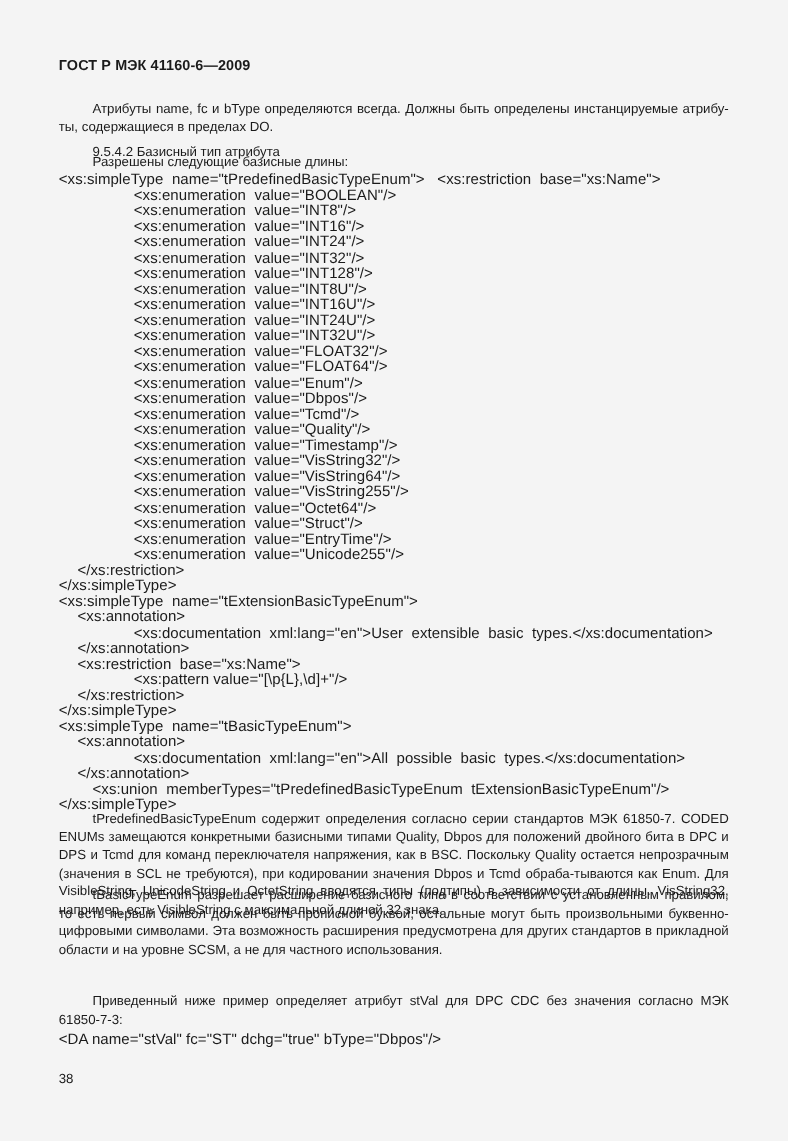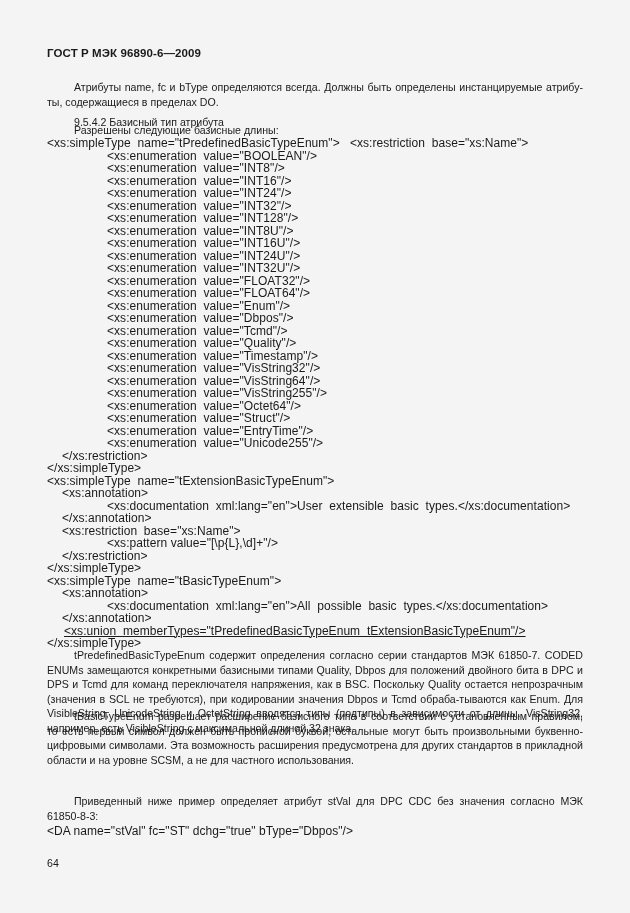--- a/index.html
+++ b/index.html
@@ -16,21 +16,21 @@
   .indent { text-indent:27px; }
   .line {
     position:absolute; font-size:12px; white-space:pre; line-height:12px; letter-spacing:0.05px;
   }
   .code-block { position:absolute; left:0; top:0; }
   .page-number { position:absolute; left:47px; top:857px; font-size:10.6px; }
 </style>
 </head>
 <body>
 
-<div class="header">ГОСТ Р МЭК 96890-6—2009</div>
+<div class="header">ГОСТ Р МЭК 41160-6—2009</div>
 
 <div class="para indent" style="top:80px;">Атрибуты name, fc и bType определяются всегда. Должны быть определены инстанцируемые атрибу-ты, содержащиеся в пределах DO.</div>
 <div class="para indent" style="top:115px;">9.5.4.2 Базисный тип атрибута</div>
 <div class="para indent" style="top:123px;">Разрешены следующие базисные длины:</div>
 
 <div class="code-block">
   <div class="line" style="left:47px;top:137px;">&lt;xs:simpleType  name="tPredefinedBasicTypeEnum"&gt;   &lt;xs:restriction  base="xs:Name"&gt;</div>
 
   <div class="line" style="left:107px;top:149.5px;">&lt;xs:enumeration  value="BOOLEAN"/&gt;</div>
   <div class="line" style="left:107px;top:162px;">&lt;xs:enumeration  value="INT8"/&gt;</div>
@@ -66,22 +66,22 @@
   <div class="line" style="left:62px;top:512px;">&lt;/xs:annotation&gt;</div>
   <div class="line" style="left:62px;top:524.5px;">&lt;xs:restriction  base="xs:Name"&gt;</div>
   <div class="line" style="left:107px;top:537px;">&lt;xs:pattern value="[\p{L},\d]+"/&gt;</div>
   <div class="line" style="left:62px;top:549.5px;">&lt;/xs:restriction&gt;</div>
   <div class="line" style="left:47px;top:562px;">&lt;/xs:simpleType&gt;</div>
 
   <div class="line" style="left:47px;top:574.5px;">&lt;xs:simpleType  name="tBasicTypeEnum"&gt;</div>
   <div class="line" style="left:62px;top:587px;">&lt;xs:annotation&gt;</div>
   <div class="line" style="left:107px;top:599.5px;">&lt;xs:documentation  xml:lang="en"&gt;All  possible  basic  types.&lt;/xs:documentation&gt;</div>
   <div class="line" style="left:62px;top:612px;">&lt;/xs:annotation&gt;</div>
-  <div class="line" style="left:64px;top:624.5px;text-decoration:underline;">&lt;xs:union  memberTypes="tPredefinedBasicTypeEnum  tExtensionBasicTypeEnum"/&gt;</div>
+  <div class="line" style="left:74px;top:624.5px;">&lt;xs:union  memberTypes="tPredefinedBasicTypeEnum  tExtensionBasicTypeEnum"/&gt;</div>
   <div class="line" style="left:47px;top:637px;">&lt;/xs:simpleType&gt;</div>
 </div>
 
 <div class="para indent" style="top:648px;">tPredefinedBasicTypeEnum содержит определения согласно серии стандартов МЭК 61850-7. CODED ENUMs замещаются конкретными базисными типами Quality, Dbpos для положений двойного бита в DPC и DPS и Tcmd для команд переключателя напряжения, как в BSC. Поскольку Quality остается непрозрачным (значения в SCL не требуются), при кодировании значения Dbpos и Tcmd обраба-тываются как Enum. Для VisibleString, UnicodeString и OctetString вводятся типы (подтипы) в зависимости от длины. VisString32, например, есть VisibleString с максимальной длиной 32 знака.</div>
 <div class="para indent" style="top:709px;">tBasicTypeEnum разрешает расширение базисного типа в соответствии с установленным правилом, то есть первый символ должен быть прописной буквой, остальные могут быть произвольными буквенно-цифровыми символами. Эта возможность расширения предусмотрена для других стандартов в прикладной области и на уровне SCSM, а не для частного использования.</div>
-<div class="para indent" style="top:794px;">Приведенный ниже пример определяет атрибут stVal для DPC CDC без значения согласно МЭК 61850-8-3:</div>
+<div class="para indent" style="top:794px;">Приведенный ниже пример определяет атрибут stVal для DPC CDC без значения согласно МЭК 61850-7-3:</div>
 <div class="line" style="left:47px;top:825px;">&lt;DA name="stVal" fc="ST" dchg="true" bType="Dbpos"/&gt;</div>
 
-<div class="page-number">64</div>
+<div class="page-number">38</div>
 
 </body></html>

